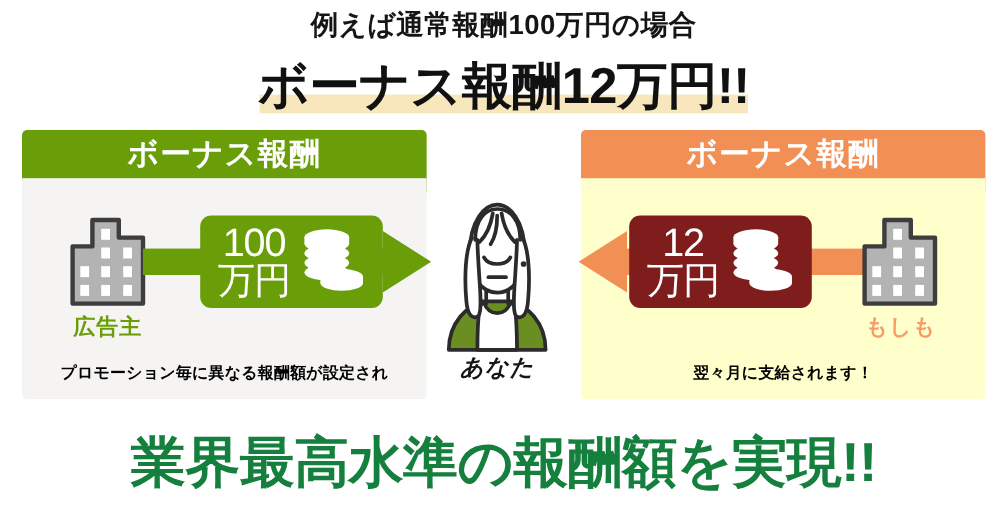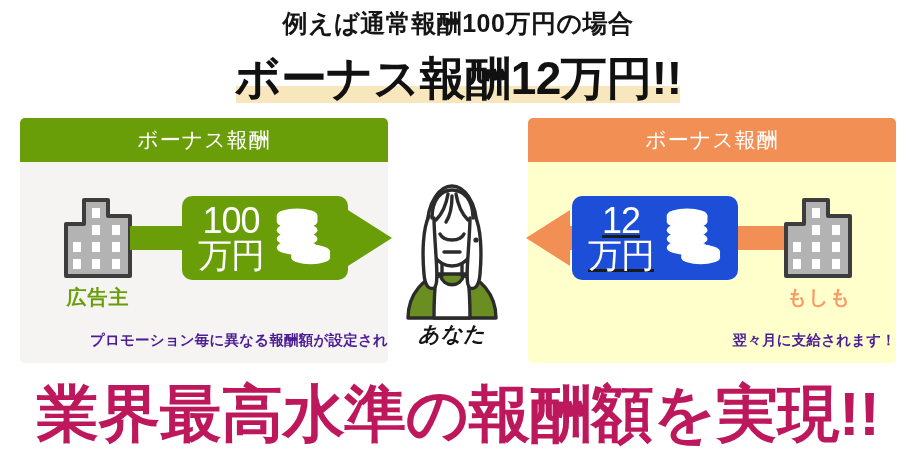--- a/index.html
+++ b/index.html
@@ -74,22 +74,22 @@
     position: absolute;
     inset: 0;
     border-radius: 5px;
     overflow: hidden;
   }
   .panel-header {
     height: 57px;
     line-height: 44px;
     text-align: center;
     color: #ffffff;
-    font-size: 21px;
-    font-weight: 400;
+    font-size: 28px;
+    font-weight: 700;
     letter-spacing: 1px;
   }
   .panel-body {
     position: absolute;
     top: 44px; left: 0; right: 0; bottom: 0;
   }
   #panel-left  .panel-header { background: #6a9e09; }
   #panel-left  .panel-body   { background: #f5f4f2; }
   #panel-right .panel-header { background: #f28f55; }
   #panel-right .panel-body   { background: #ffffcc; }
@@ -136,21 +136,21 @@
     height: 84px;
     border-radius: 10px;
     display: flex;
     align-items: center;
     justify-content: center;
     gap: 4px;
     box-sizing: border-box;
     padding: 0 8px;
   }
   #badge-left  { left: 52px;  background: #6a9e09; }
-  #badge-right { left: 56px;  background: #1d4ed8; text-decoration: underline; }
+  #badge-right { left: 56px;  background: #7f1d1d; }
 
   .amount-text {
     display: flex;
     flex-direction: column;
     align-items: center;
     justify-content: center;
     color: #ffffff;
     line-height: 0.96;
   }
   .amount-number {
@@ -192,40 +192,40 @@
     color: #151515;
     letter-spacing: 1px;
     font-style: italic;
   }
 
   
   .panel-note {
     position: absolute;
     left: 0; right: 0;
     bottom: 12px;
-    text-align: right;
+    text-align: center;
     font-size: 14.5px;
     font-weight: 700;
     line-height: 1.55;
-    color: #4c1d95;
+    color: #000000;
     letter-spacing: 0.2px;
   }
 
   
   #footer-text {
     position: absolute;
     left: 0;
-    top: 372px;
+    top: 387px;
     width: 916px;
     text-align: center;
     margin: 0;
-    font-size: 62px;
+    font-size: 50px;
     font-weight: 700;
     letter-spacing: -0.5px;
-    color: #be185d;
+    color: #15803d;
     white-space: nowrap;
   }
 </style>
 </head>
 <body>
 
 <div id="header-block">
   <p id="eyebrow-text">例えば通常報酬100万円の場合</p>
   <div id="headline-wrap">
     <div id="headline-highlight"></div>

